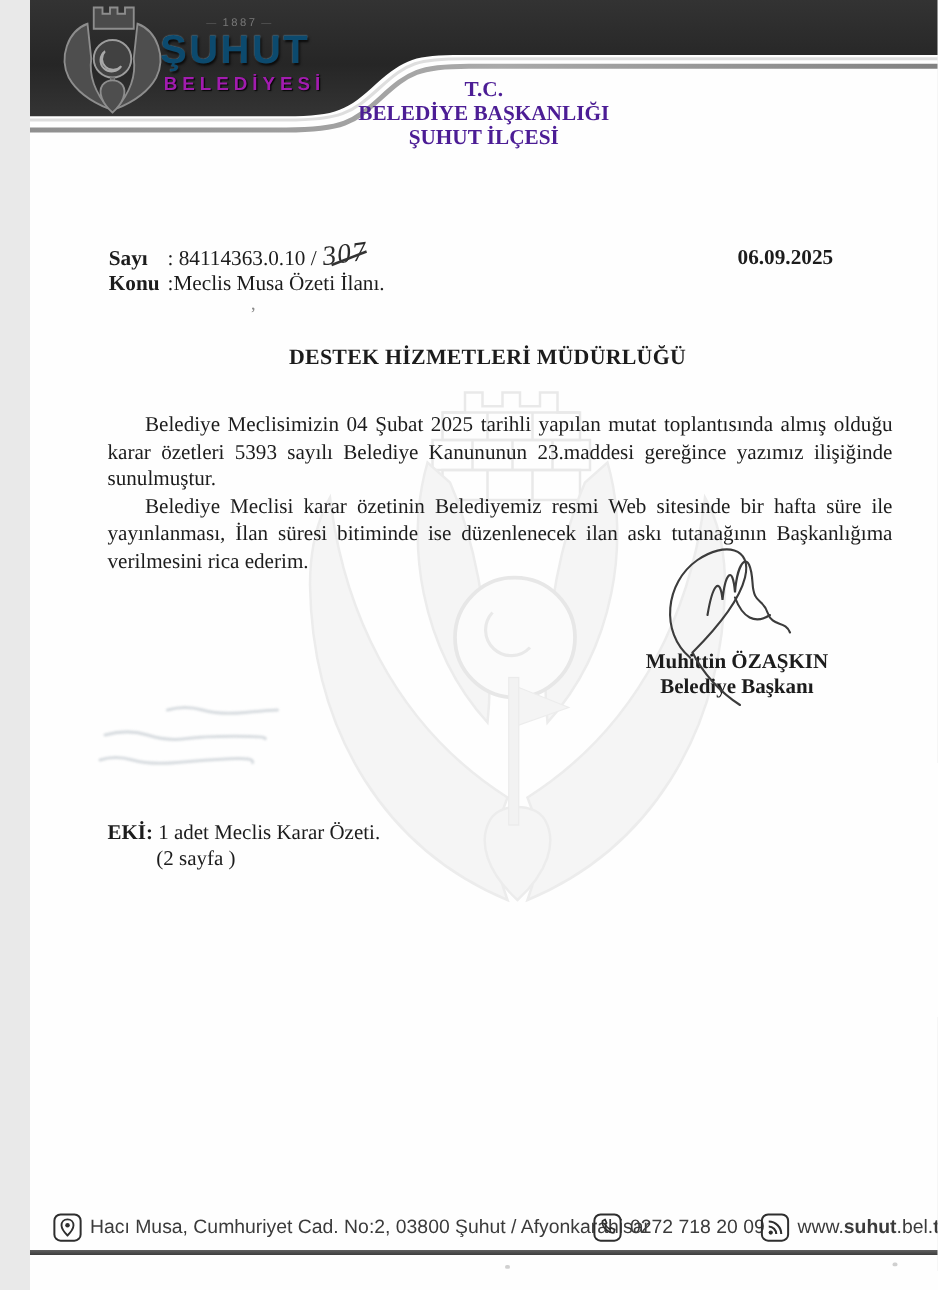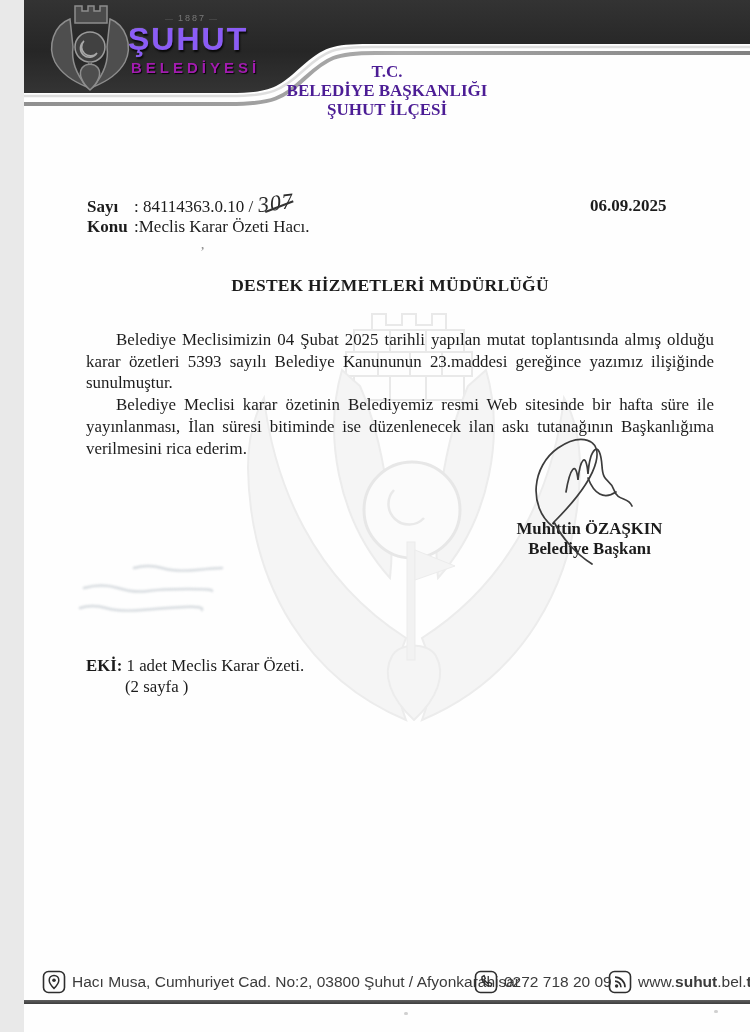--- a/index.html
+++ b/index.html
@@ -5,21 +5,21 @@
   html,body{margin:0;padding:0;background:#e9e9e9;}
   .page{position:relative;width:730px;height:1032px;background:#fefefe;overflow:hidden;
         font-family:"Liberation Serif",serif;color:#1c1c1c;margin-left:24px;}
   
   .band{position:absolute;top:0;left:0;z-index:3;}
   .logo-crest{position:absolute;top:2px;left:16px;z-index:4;}
   .logo-year{position:absolute;top:13px;left:138px;z-index:4;font-family:"Liberation Sans",sans-serif;
              font-size:9px;color:#787878;letter-spacing:2px;}
   .logo-year::before,.logo-year::after{content:"—";color:#5c5c5c;margin:0 3px;font-size:8px;}
   .logo-title{position:absolute;top:21px;left:104px;z-index:4;font-family:"Liberation Sans",sans-serif;
-              font-size:32px;font-weight:bold;letter-spacing:2px;color:#8b5cf6;
+              font-size:32px;font-weight:bold;letter-spacing:2px;color:#0c4a6e;
               text-shadow:1px 2px 2px rgba(0,0,0,.85),0 0 1px #9a9a9a;}
   .logo-subtitle{position:absolute;top:59px;left:107px;z-index:4;font-family:"Liberation Sans",sans-serif;
               font-size:15px;font-weight:bold;letter-spacing:4px;color:#a21caf;
               text-shadow:1px 1px 1px rgba(0,0,0,.9);}
   .doc-title{position:absolute;top:62px;left:187px;width:352px;z-index:4;text-align:center;
              font-weight:bold;font-size:17px;line-height:19px;color:#4c1d95;}
   
   .meta{position:absolute;top:195px;left:63px;z-index:2;font-size:17px;line-height:20px;}
   .meta-label{display:inline-block;width:47px;font-weight:bold;}
   .handwritten{display:inline-block;position:relative;font-style:italic;font-size:22px;
@@ -139,21 +139,21 @@
     <div>BELEDİYE BAŞKANLIĞI</div>
     <div>ŞUHUT İLÇESİ</div>
   </div>
 
   <div class="meta">
     <div>
       <span class="meta-label">Sayı</span><span>: 84114363.0.10 /</span>
       <span class="handwritten">307</span>
     </div>
     <div>
-      <span class="meta-label">Konu</span><span>:Meclis Karar Özeti Hacı.</span>
+      <span class="meta-label">Konu</span><span>:Meclis Musa Özeti İlanı.</span>
     </div>
   </div>
   <div class="doc-date">06.09.2025</div>
   <div class="artifact">ʼ</div>
 
   <div class="section-heading">DESTEK HİZMETLERİ MÜDÜRLÜĞÜ</div>
 
   <div class="body-text">
     <p>Belediye Meclisimizin 04 Şubat 2025 tarihli yapılan mutat toplantısında almış olduğu karar özetleri 5393 sayılı Belediye Kanununun 23.maddesi gereğince yazımız ilişiğinde sunulmuştur.</p>
     <p>Belediye Meclisi karar özetinin Belediyemiz resmi Web sitesinde bir hafta süre ile yayınlanması, İlan süresi bitiminde ise düzenlenecek ilan askı tutanağının Başkanlığıma verilmesini rica ederim.</p>

